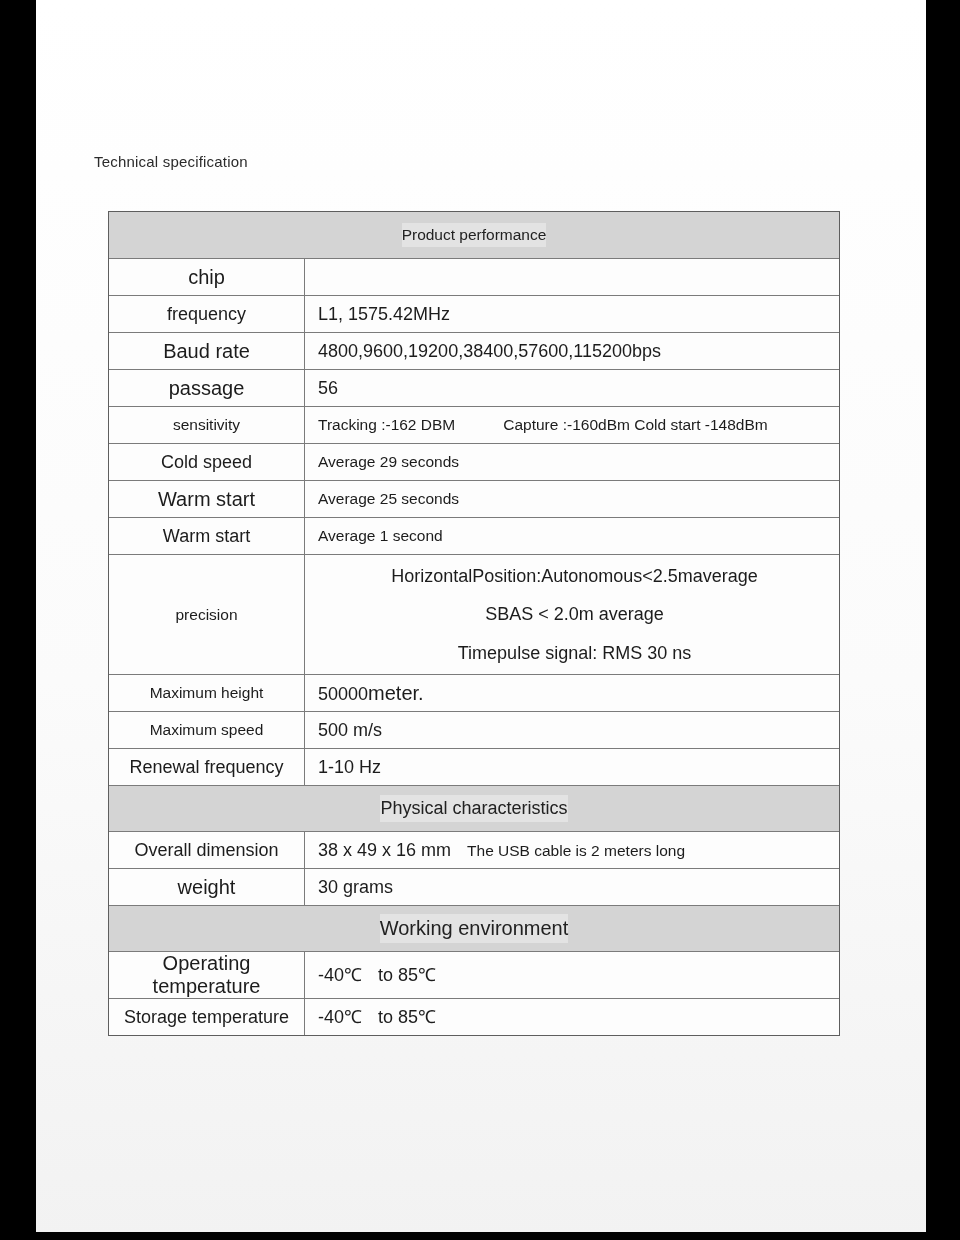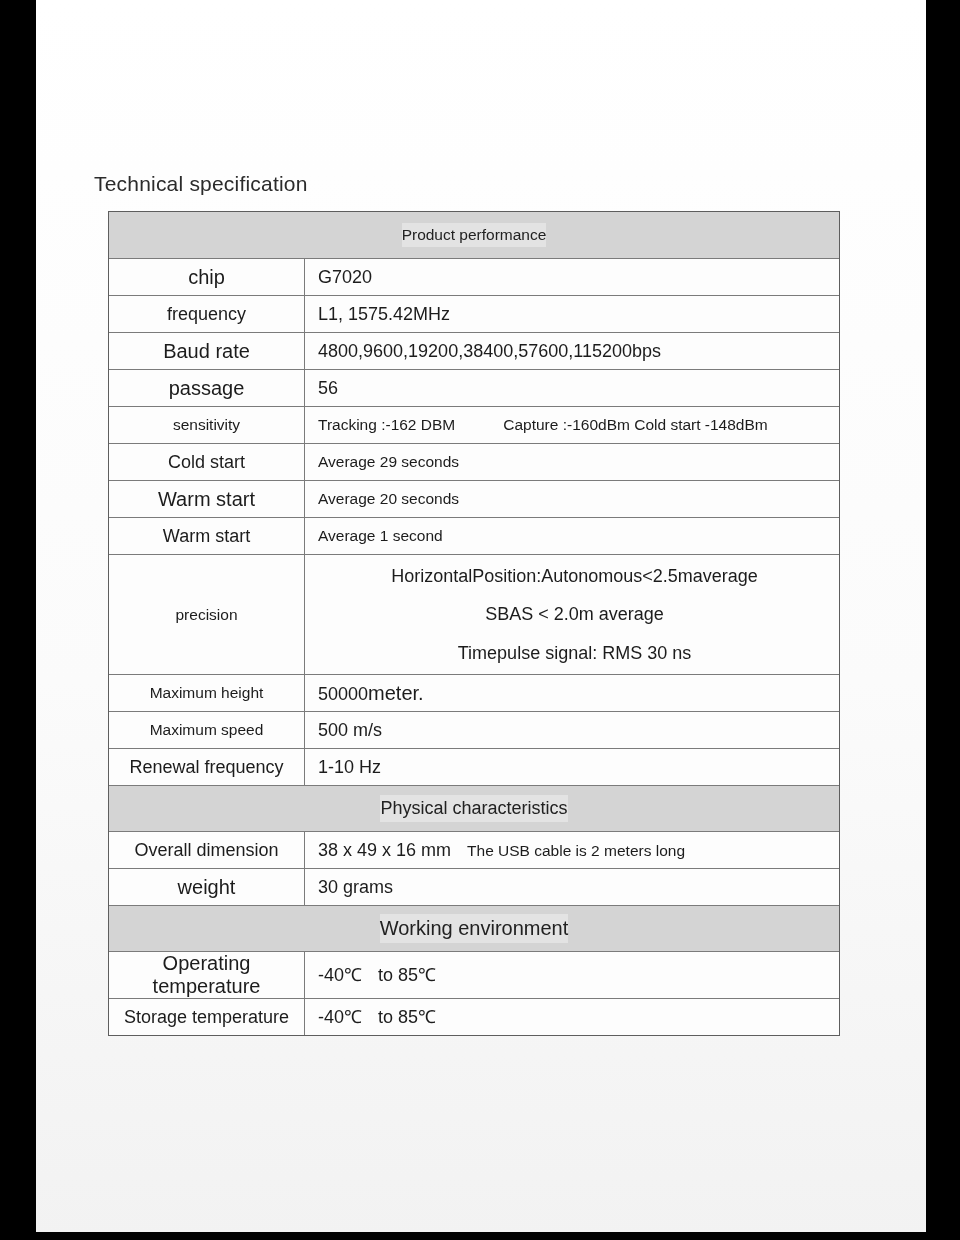--- a/index.html
+++ b/index.html
@@ -15,22 +15,22 @@
   .bar.left  { left: 0; top: 0; width: 36px; height: 100%; }
   .bar.right { right: 0; top: 0; width: 34px; height: 100%; }
   .bar.bottom{ left: 0; bottom: 0; width: 100%; height: 8px; }
 
   .page {
     position: absolute; left: 36px; top: 0;
     width: 890px; height: 1240px;
     background: linear-gradient(180deg, #ffffff 0%, #fbfbfb 55%, #f2f2f2 100%);
   }
   .title {
-    position: absolute; left: 58px; top: 172px;
-    font-size: 21px; color: #2b2b2b; letter-spacing: 0.2px;
+    position: absolute; left: 58px; top: 153px;
+    font-size: 15px; color: #2b2b2b; letter-spacing: 0.2px;
   }
   .spec-table {
     position: absolute; left: 72px; top: 211px; width: 732px;
     border: 1px solid #5e5e5e;
     background: #fdfdfd;
   }
   .section-header {
     border-top: 1px solid #7b7b7b;
     background: #d4d4d4;
     min-height: 46px;
@@ -75,23 +75,20 @@
 <body>
 
 <div class="page">
   <div class="title">Technical specification</div>
   <div class="spec-table">
       <div class="section-header">
     <span class="chip s-md">Product performance</span>
   </div>
       <div class="row">
     <div class="cell-label s-xl">chip</div>
-    <div class="cell-value">
-          <div class="line"><span class="seg s-lg">G7020</span></div>
-        </div>
   </div>
       <div class="row">
     <div class="cell-label s-lg">frequency</div>
     <div class="cell-value">
           <div class="line"><span class="seg s-lg">L1, 1575.42MHz</span></div>
         </div>
   </div>
       <div class="row">
     <div class="cell-label s-xl">Baud rate</div>
     <div class="cell-value">
@@ -104,29 +101,29 @@
           <div class="line"><span class="seg s-lg">56</span></div>
         </div>
   </div>
       <div class="row">
     <div class="cell-label s-md">sensitivity</div>
     <div class="cell-value">
           <div class="line"><span class="seg s-md">Tracking :-162 DBM</span><span class="seg s-md g-wide">Capture :-160dBm Cold start -148dBm</span></div>
         </div>
   </div>
       <div class="row">
-    <div class="cell-label s-lg">Cold start</div>
+    <div class="cell-label s-lg">Cold speed</div>
     <div class="cell-value">
           <div class="line"><span class="seg s-md">Average 29 seconds</span></div>
         </div>
   </div>
       <div class="row">
     <div class="cell-label s-xl">Warm start</div>
     <div class="cell-value">
-          <div class="line"><span class="seg s-md">Average 20 seconds</span></div>
+          <div class="line"><span class="seg s-md">Average 25 seconds</span></div>
         </div>
   </div>
       <div class="row">
     <div class="cell-label s-lg">Warm start</div>
     <div class="cell-value">
           <div class="line"><span class="seg s-md">Average 1 second</span></div>
         </div>
   </div>
       <div class="row tall">
     <div class="cell-label s-md">precision</div>

